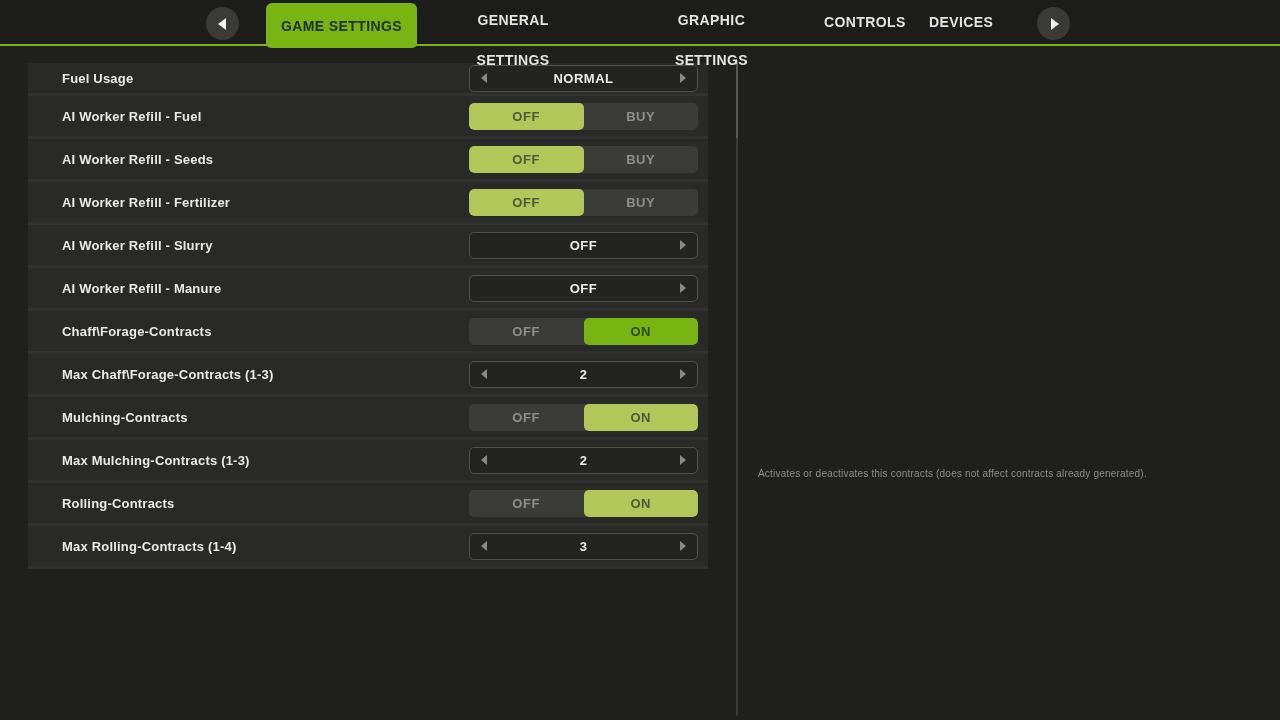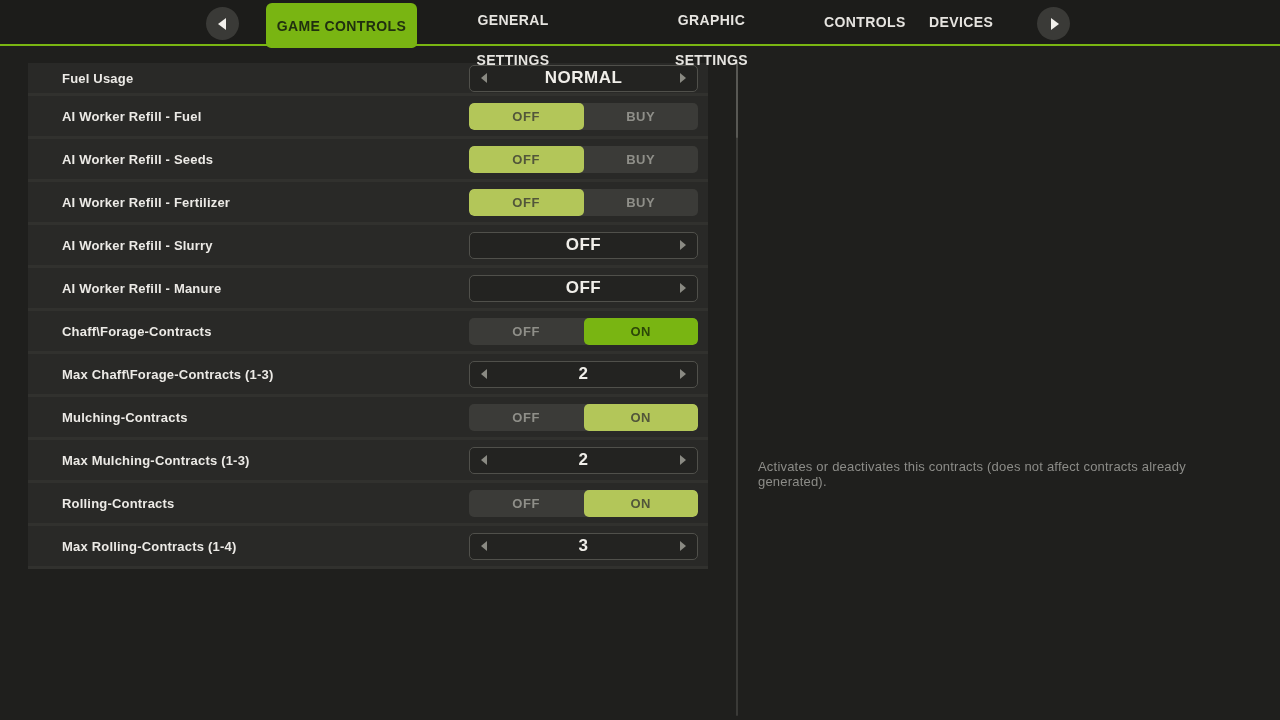--- a/index.html
+++ b/index.html
@@ -36,45 +36,45 @@
   .control{margin-left:auto;margin-right:10px;width:229px;height:27px;position:relative;flex:none;}
 
   .toggle{display:flex;width:100%;height:100%;border-radius:5px;overflow:hidden;background:#3b3b38;}
   .toggle-opt{flex:1;border:none;background:transparent;color:#8f8f89;font-size:13px;font-weight:bold;
               letter-spacing:.6px;font-family:inherit;cursor:pointer;padding:0;}
   .toggle-opt.sel-muted{background:#b3c659;color:#52563a;border-radius:5px;}
   .toggle-opt.sel-vivid{background:#79b512;color:#2c4708;border-radius:5px;}
 
   .selector{width:100%;height:100%;border:1px solid #50504b;border-radius:5px;background:#232321;
             display:flex;align-items:center;justify-content:center;box-sizing:border-box;position:relative;}
-  .selector-value{color:#f0eee9;font-size:17px;font-weight:bold;letter-spacing:.5px;}
+  .selector-value{color:#f0eee9;font-size:13px;font-weight:bold;letter-spacing:.5px;}
   .arr{position:absolute;top:50%;transform:translateY(-50%);width:0;height:0;
        border-top:5px solid transparent;border-bottom:5px solid transparent;cursor:pointer;}
   .arr-left{left:11px;border-right:6px solid #8a8a83;}
   .arr-right{right:11px;border-left:6px solid #8a8a83;}
 
   
   .scrollbar{position:absolute;left:736px;top:60px;width:2px;height:656px;background:#3a3a37;border-radius:1px;}
   .scrollbar-thumb{width:2px;height:78px;background:#585854;border-radius:1px;}
 
   
   .tooltip-panel{position:absolute;left:758px;top:452px;width:480px;height:43px;display:flex;align-items:center;}
-  .tooltip-text{margin:0;font-size:13px;color:#8c8c88;letter-spacing:.2px;}
+  .tooltip-text{margin:0;font-size:10px;color:#8c8c88;letter-spacing:.2px;}
 </style>
 </head>
 <body>
 
 <div class="screen">
 
   <header class="tabbar">
     <button class="nav-circle nav-prev">
       <span class="tri tri-left"></span>
     </button>
     <nav>
-        <button class="tab active">GAME CONTROLS</button>
+        <button class="tab active">GAME SETTINGS</button>
         <button class="tab">GENERAL SETTINGS</button>
         <button class="tab">GRAPHIC SETTINGS</button>
         <button class="tab">CONTROLS</button>
         <button class="tab">DEVICES</button>
       </nav>
     <button class="nav-circle nav-next">
       <span class="tri tri-right"></span>
     </button>
   </header>
   <div class="green-line"></div>

